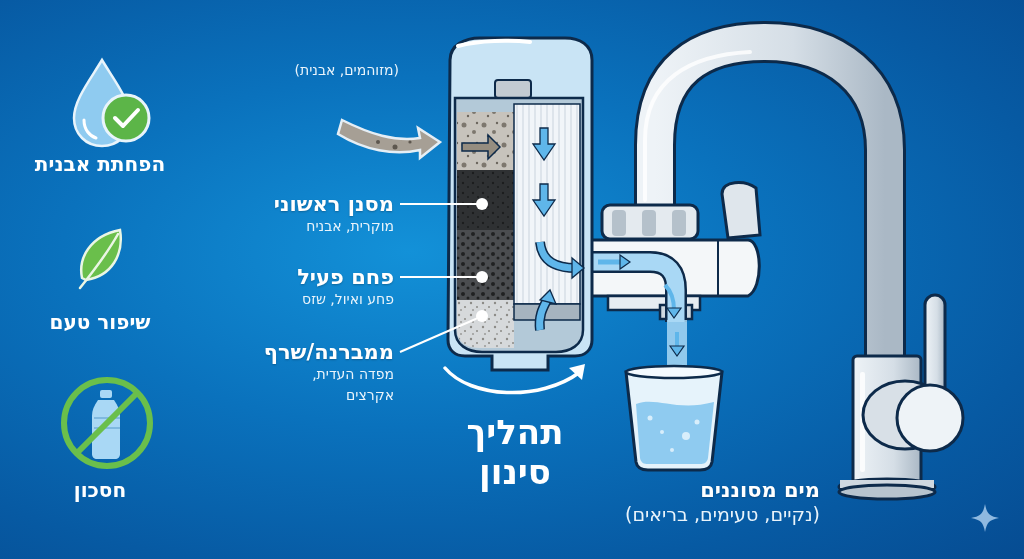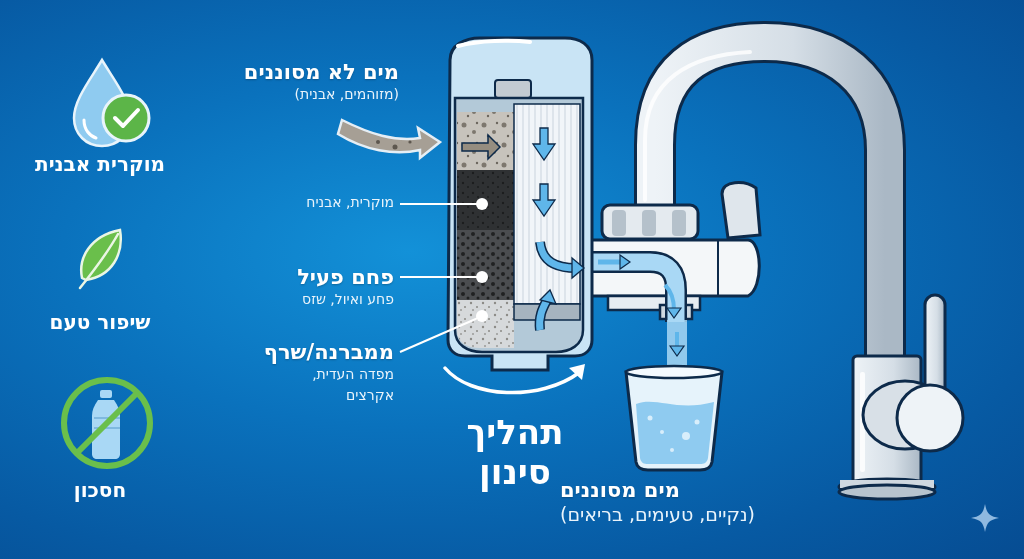--- a/index.html
+++ b/index.html
@@ -21,62 +21,62 @@
 <body>
 
 <div>
 
   <svg style="left:68px;top:58px;" width="90" height="90" viewBox="0 0 90 90">
     <path d="M34 2 C 22 22, 6 42, 6 60 C 6 76, 18 88, 34 88 C 50 88, 62 76, 62 60 C 62 42, 46 22, 34 2 Z" fill="#8fcbf0" stroke="#e8f4fb" stroke-width="2.5"></path>
     <path d="M16 62 C 16 72, 22 78, 28 80" stroke="#fff" stroke-width="3" fill="none" stroke-linecap="round"></path>
     <circle cx="58" cy="60" r="23" fill="#5cb548" stroke="#e8f4fb" stroke-width="3"></circle>
     <path d="M47 60 L55 68 L70 52" stroke="#fff" stroke-width="4" fill="none" stroke-linecap="round" stroke-linejoin="round"></path>
   </svg>
-  <div class="abs benefit-label rtl" style="left:0;top:152px;text-align:center;direction:rtl;">מוקרית אבנית</div>
+  <div class="abs benefit-label rtl" style="left:0;top:152px;text-align:center;direction:rtl;">הפחתת אבנית</div>
 
   <svg style="left:76px;top:228px;" width="50" height="65" viewBox="0 0 50 65">
     <path d="M6 50 C 2 30, 14 8, 44 2 C 48 26, 36 48, 10 52 Z" fill="#6abf4b" stroke="#eaf6e4" stroke-width="2.5"></path>
     <path d="M42 6 C 32 24, 20 40, 4 60" stroke="#eaf6e4" stroke-width="2.5" fill="none" stroke-linecap="round"></path>
   </svg>
   <div class="abs benefit-label" style="left:0;top:310px;direction:rtl;">שיפור טעם</div>
 
   <svg style="left:60px;top:376px;" width="95" height="95" viewBox="0 0 95 95">
     <circle cx="47" cy="47" r="43" fill="none" stroke="#6abf4b" stroke-width="6"></circle>
     <rect x="40" y="14" width="12" height="8" rx="2" fill="#a9d8f5"></rect>
     <path d="M38 24 h16 c4 6,6 10,6 16 v38 c0 3,-2 5,-5 5 h-18 c-3 0,-5 -2,-5 -5 v-38 c0 -6,2 -10,6 -16 z" fill="#a9d8f5"></path>
     <line x1="34" y1="42" x2="60" y2="42" stroke="#7fb9e0" stroke-width="2"></line>
     <line x1="34" y1="52" x2="60" y2="52" stroke="#7fb9e0" stroke-width="2"></line>
     <line x1="17" y1="77" x2="77" y2="17" stroke="#6abf4b" stroke-width="6"></line>
   </svg>
   <div class="abs benefit-label" style="left:0;top:478px;direction:rtl;">חסכון</div>
 </div>
 
 <div class="abs rtl" style="right:625px;top:60px;width:220px;">
-  <div class="label-title">מים לא מסוננים</div>
   <div class="label-sub">(מזוהמים, אבנית)</div>
 </div>
 
 <div class="abs rtl" style="right:630px;top:192px;width:200px;">
+  <div class="label-title">מסנן ראשוני</div>
   <div class="label-sub">מוקרית, אבניח</div>
 </div>
 
 <div class="abs rtl" style="right:630px;top:265px;width:200px;">
   <div class="label-title">פחם פעיל</div>
   <div class="label-sub">פחע ואיול, שזס</div>
 </div>
 
 <div class="abs rtl" style="right:630px;top:340px;width:200px;">
   <div class="label-title">ממברנה/שרף</div>
   <div class="label-sub">מפדה העדית,</div>
   <div class="label-sub">אקרצים</div>
 </div>
 
 <div class="abs rtl" style="left:430px;top:412px;width:170px;text-align:center;font-weight:bold;font-size:34px;">תהליך סינון</div>
 
-<div class="abs" style="left:560px;top:478px;width:260px;text-align:left;direction:rtl;">
+<div class="abs" style="left:560px;top:478px;width:260px;text-align:right;direction:rtl;">
   <div class="label-title">מים מסוננים</div>
   <div class="label-sub" style="font-size:19px;line-height:24px;">(נקיים, טעימים, בריאים)</div>
 </div>
 
 <svg style="left:0;top:0;" width="1024" height="559" viewBox="0 0 1024 559">
   <defs>
     <linearGradient id="chrome" x1="0" x2="1">
       <stop offset="0" stop-color="#eef3f7"></stop>
       <stop offset=".6" stop-color="#d5dee6"></stop>
       <stop offset="1" stop-color="#aab8c5"></stop>

